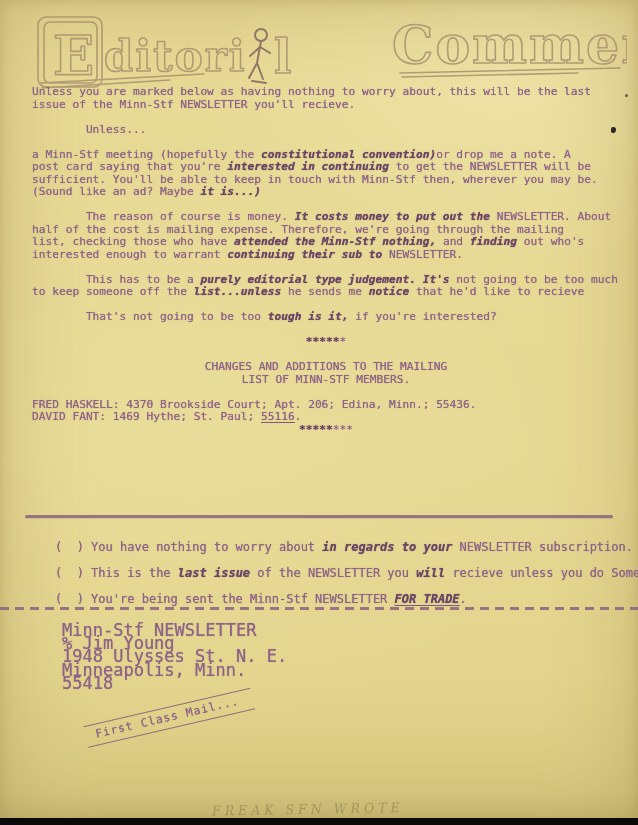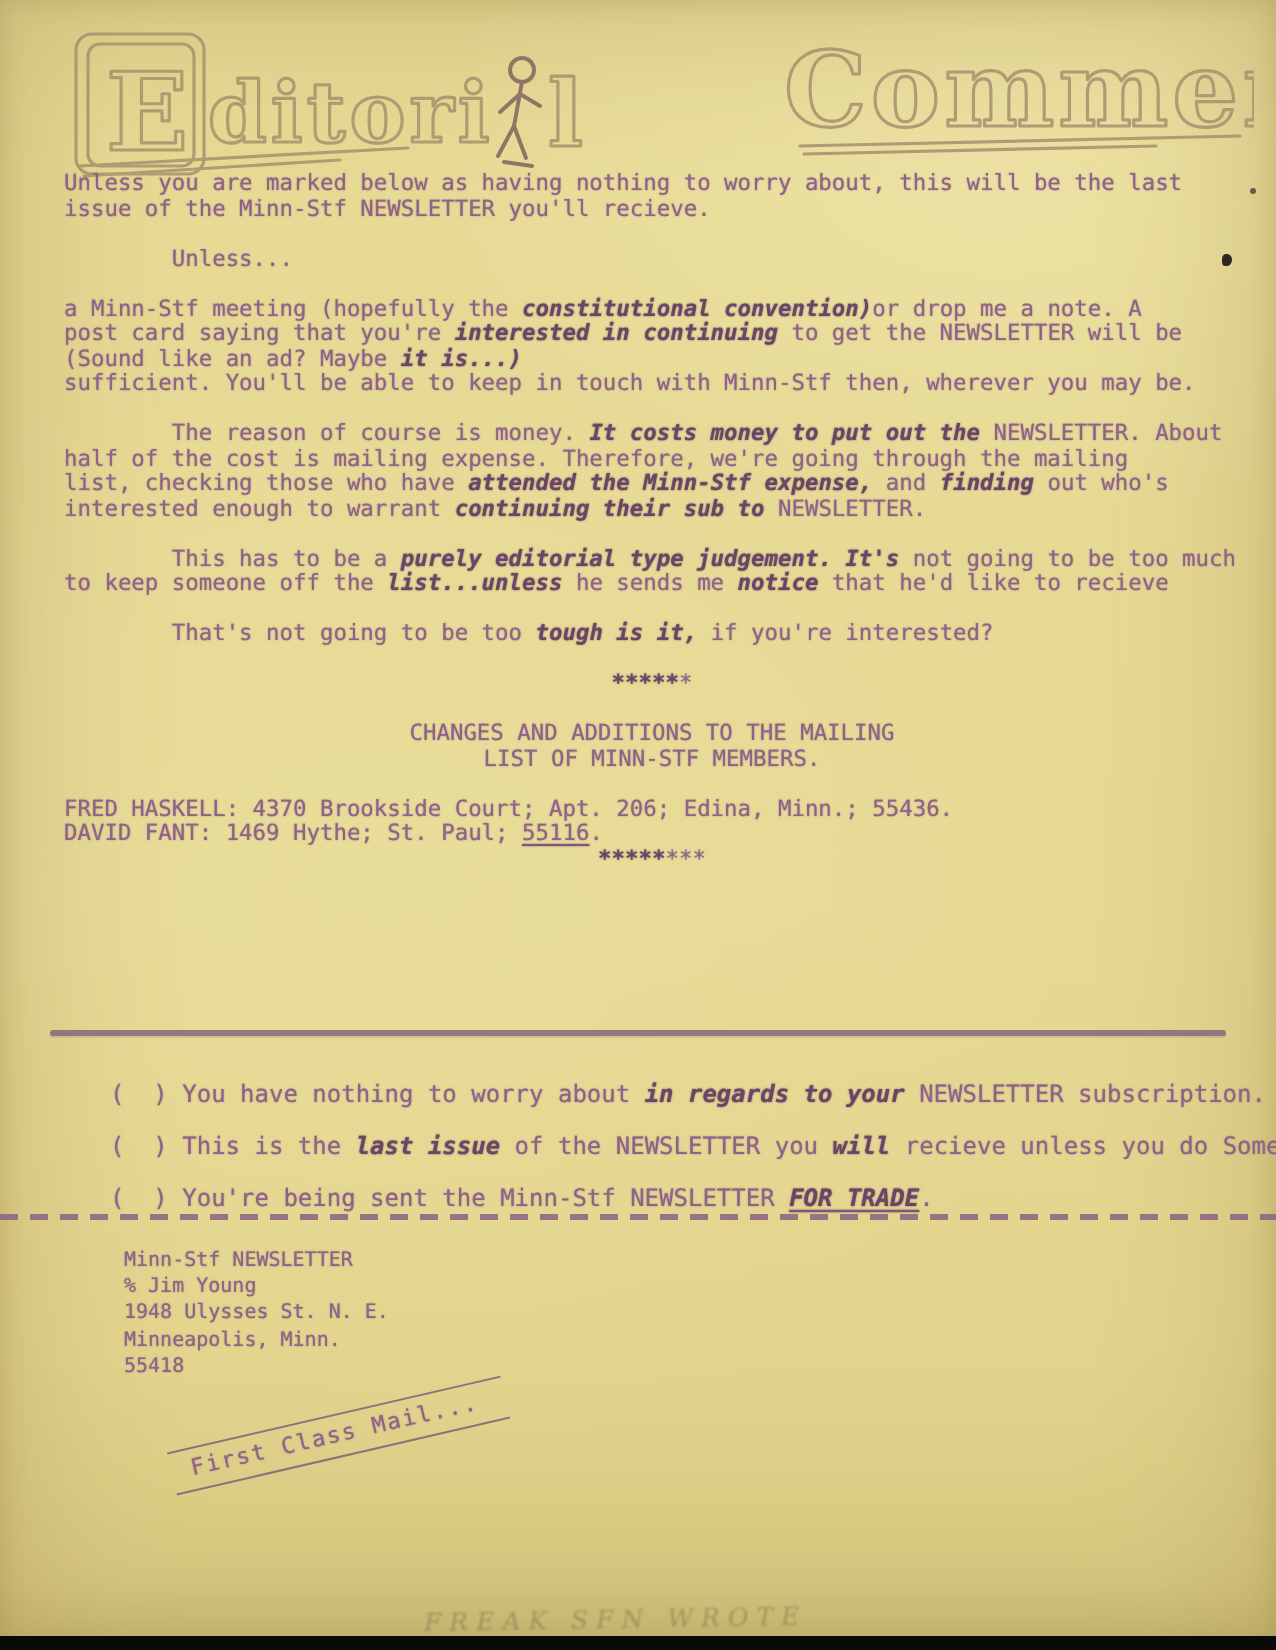--- a/index.html
+++ b/index.html
@@ -32,21 +32,21 @@
   .checkboxes{
     position:absolute; left:55px; top:534px; right:6px;
     font-size:12px; line-height:26px;
   }
   .rule-dashed{
     position:absolute; left:0; top:607px; width:638px; height:3px;
     background:repeating-linear-gradient(90deg, rgba(138,98,130,0.85) 0 9px, transparent 9px 15px);
   }
   .address{
     position:absolute; left:62px; top:624px;
-    font-size:10px; line-height:13.2px;
+    font-size:17px; line-height:13.2px;
   }
   .stamp{
     position:absolute; left:86px; top:726px;
     transform:rotate(-13deg); transform-origin:left center;
     border-top:1.6px solid rgba(124,87,122,0.8);
     border-bottom:1.6px solid rgba(124,87,122,0.8);
     padding:3px 14px 4px 10px;
     font-size:11.2px; letter-spacing:1px;
   }
   .pencil-note{
@@ -96,26 +96,26 @@
   </svg>
 
   <div class="bodytext typed">
       <div class="ln">Unless you are marked below as having nothing to worry about, this will be the last</div>
       <div class="ln">issue of the Minn-Stf NEWSLETTER you'll recieve.</div>
       <div class="ln"></div>
       <div class="ln">        Unless...</div>
       <div class="ln"></div>
       <div class="ln">a Minn-Stf meeting (hopefully the <b>constitutional convention)</b>or drop me a note. A</div>
       <div class="ln">post card saying that you're <b>interested in continuing</b> to get the NEWSLETTER will be</div>
+      <div class="ln">sufficient. You'll be able to keep in touch with Minn-Stf then, wherever you may be.</div>
       <div class="ln">(Sound like an ad? Maybe <b>it is...)</b></div>
-      <div class="ln">sufficient. You'll be able to keep in touch with Minn-Stf then, wherever you may be.</div>
       <div class="ln"></div>
       <div class="ln">        The reason of course is money. <b>It costs money to put out the</b> NEWSLETTER. About</div>
       <div class="ln">half of the cost is mailing expense. Therefore, we're going through the mailing</div>
-      <div class="ln">list, checking those who have <b>attended the Minn-Stf expense,</b> and <b>finding</b> out who's</div>
+      <div class="ln">list, checking those who have <b>attended the Minn-Stf nothing,</b> and <b>finding</b> out who's</div>
       <div class="ln">interested enough to warrant <b>continuing their sub to</b> NEWSLETTER.</div>
       <div class="ln"></div>
       <div class="ln">        This has to be a <b>purely editorial type judgement. It's</b> not going to be too much</div>
       <div class="ln">to keep someone off the <b>list...unless</b> he sends me <b>notice</b> that he'd like to recieve</div>
       <div class="ln"></div>
       <div class="ln">        That's not going to be too <b>tough is it,</b> if you're interested?</div>
       <div class="ln"></div>
       <div class="ln center"><b>*</b><b>*</b><b>*</b><b>*</b><b>*</b>*</div>
       <div class="ln"></div>
       <div class="ln center">CHANGES AND ADDITIONS TO THE MAILING</div>

